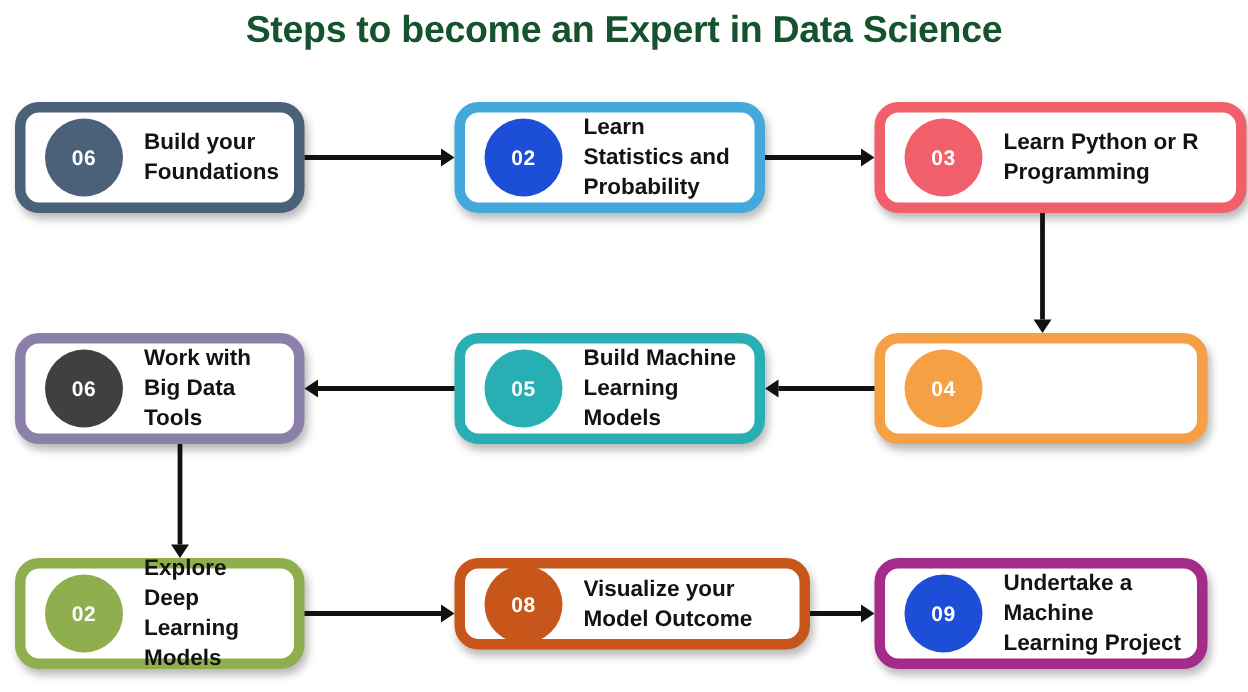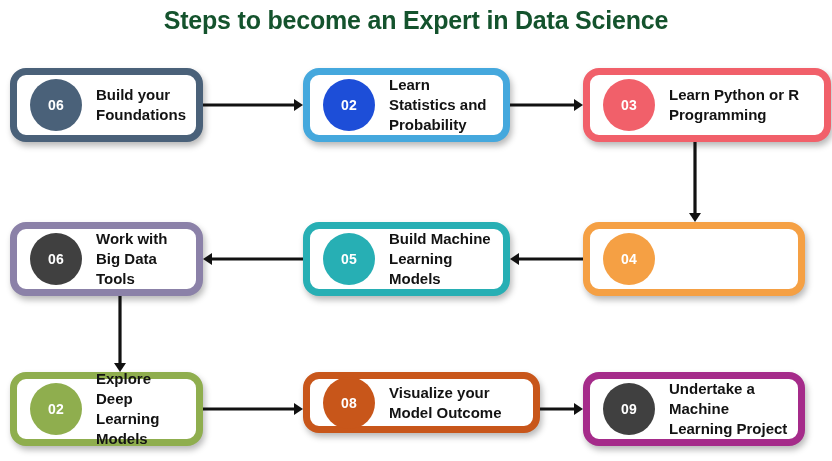--- a/index.html
+++ b/index.html
@@ -106,21 +106,21 @@
       </div>
       <div class="step" style="left: 10px; top: 372px; width: 193px; height: 74px; border-color: rgb(143, 174, 78);">
         <div class="badge" style="background: rgb(143, 174, 78);">02</div>
         <div class="step-label">Explore Deep Learning Models</div>
       </div>
       <div class="step" style="left: 303px; top: 372px; width: 237px; height: 61px; border-color: rgb(200, 86, 26);">
         <div class="badge" style="background: rgb(200, 86, 26);">08</div>
         <div class="step-label">Visualize your Model Outcome</div>
       </div>
       <div class="step" style="left: 583px; top: 372px; width: 222px; height: 74px; border-color: rgb(165, 43, 138);">
-        <div class="badge" style="background: #404040;">09</div>
+        <div class="badge" style="background: #1d4ed8;">09</div>
         <div class="step-label">Undertake a Machine Learning Project</div>
       </div>
     </div>
   <div id="arrows-layer">
       <div class="arrow" style="left: 191px; top: 93px; width: 124px; height: 24px;">
         <svg width="124" height="24" viewBox="0 0 124 24">
           <line x1="12" y1="12" x2="103" y2="12" stroke="#111111" stroke-width="3.2"></line>
           <polygon points="112,12 103,6 103,18" fill="#111111"></polygon>
         </svg>
       </div>

